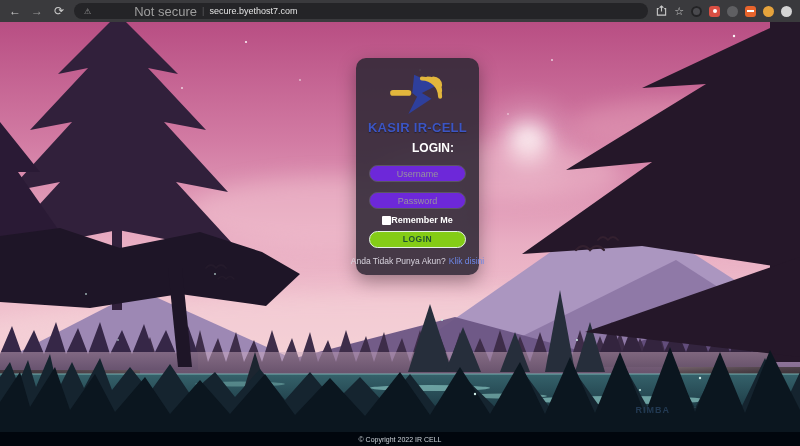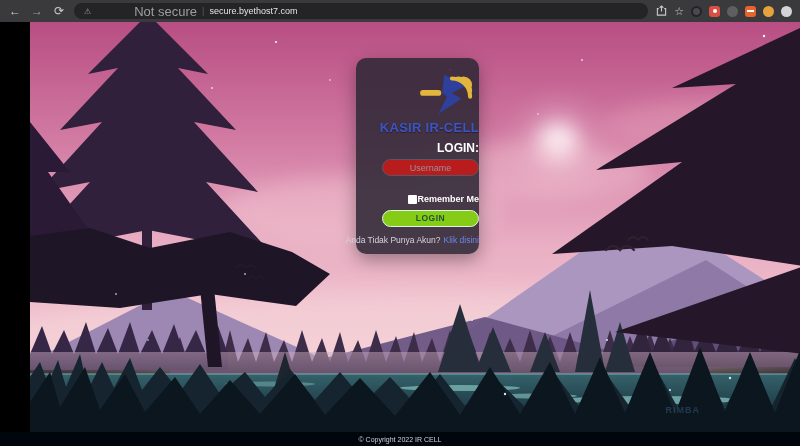--- a/index.html
+++ b/index.html
@@ -28,43 +28,43 @@
   .ext{width:11px;height:11px;border-radius:3px;flex:0 0 auto;}
   .ext1{background:#4a4a4e;border-radius:50%;box-shadow:inset 0 0 0 2px #232325;}
   .ext2{background:#d94f43;position:relative;}
   .ext2:after{content:"";position:absolute;left:3.5px;top:3.5px;width:4px;height:4px;background:#fff;border-radius:50%;}
   .ext3{background:#6f6f72;border-radius:50%;opacity:.7;}
   .ext4{background:#e8642c;position:relative;}
   .ext4:after{content:"";position:absolute;left:2px;top:4.5px;width:7px;height:2px;background:#fff;}
   .ext5{background:#e6a33c;border-radius:50%;}
   .ext6{background:#dcdcdc;border-radius:50%;opacity:.95;}
   
-  .scene{position:absolute;top:22px;left:0;width:675px;height:410px;padding-left:30px;}
+  .scene{position:absolute;top:22px;left:0;width:675px;height:410px;}
   .watermark{
     position:absolute;right:5px;bottom:17px;font-size:9px;font-weight:bold;
     letter-spacing:1px;color:#27405c;opacity:.85;
   }
   
   .card{
     position:absolute;left:356px;top:58px;width:123px;
     background:rgba(47,40,53,0.88);border-radius:10px;
     box-shadow:0 6px 18px rgba(0,0,0,.35);
-    display:flex;flex-direction:column;align-items:flex-end;
+    display:flex;flex-direction:column;align-items:center;
     padding:8px 0 9px 0;box-sizing:border-box;
   }
   .brand{margin-top:4px;font-size:13px;font-weight:800;color:#3b55c4;letter-spacing:.3px;text-shadow:0 1px 1px rgba(0,0,0,.4);}
   .login-heading{margin-top:6px;font-size:12px;font-weight:bold;color:#fff;margin-left:31px;}
   .field{
-    margin-top:4px;width:97px;height:17px;border-radius:9px;
-    background:#b91c1c;border:1px solid #5c5662;color:#d6d2dc;
+    margin-top:10px;width:97px;height:17px;border-radius:9px;
+    background:#6d28d9;border:1px solid #5c5662;color:#d6d2dc;
     font-size:9px;text-align:center;outline:none;font-family:"Liberation Sans",sans-serif;
     box-sizing:border-box;
   }
   .field::placeholder{color:#97929e;opacity:1;}
-  .remember{margin-top:18px;display:flex;align-items:center;}
+  .remember{margin-top:6px;display:flex;align-items:center;}
   .remember input{
     appearance:none;-webkit-appearance:none;width:9px;height:9px;background:#fff;
     border-radius:1px;margin:0;cursor:pointer;
   }
   .remember label{font-size:9px;color:#fff;font-weight:bold;}
   .login-btn{
     margin-top:6px;width:97px;height:17px;border-radius:9px;background:#84cc16;
     border:1.5px solid #e4f2e6;color:#205233;font-size:8.5px;font-weight:bold;
     letter-spacing:.5px;cursor:pointer;font-family:"Liberation Sans",sans-serif;line-height:13px;
   }
@@ -249,20 +249,21 @@
       <g transform="translate(55,13) rotate(45)" stroke="#e2b63c" stroke-width="4.2" fill="none" stroke-linecap="round">
         <path d="M -5 5 A 7 7 0 0 1 5 5"></path>
         <path d="M -9.2 9.2 A 13 13 0 0 1 9.2 9.2"></path>
         <path d="M -13.4 13.4 A 19 19 0 0 1 13.4 13.4"></path>
       </g>
     </g>
   </svg>
   <div class="brand">KASIR IR-CELL</div>
   <div class="login-heading">LOGIN:</div>
   <input class="field" type="text" placeholder="Username" style="">
+  <input class="field" type="password" placeholder="Password" style="">
   <div class="remember">
     <input type="checkbox" id="rmb" style="">
     <label for="rmb">Remember Me</label>
   </div>
   <button class="login-btn">LOGIN</button>
   <div class="signup">
     <span>Anda Tidak Punya Akun?</span><a href="#">Klik disini</a>
   </div>
 </div>
 

